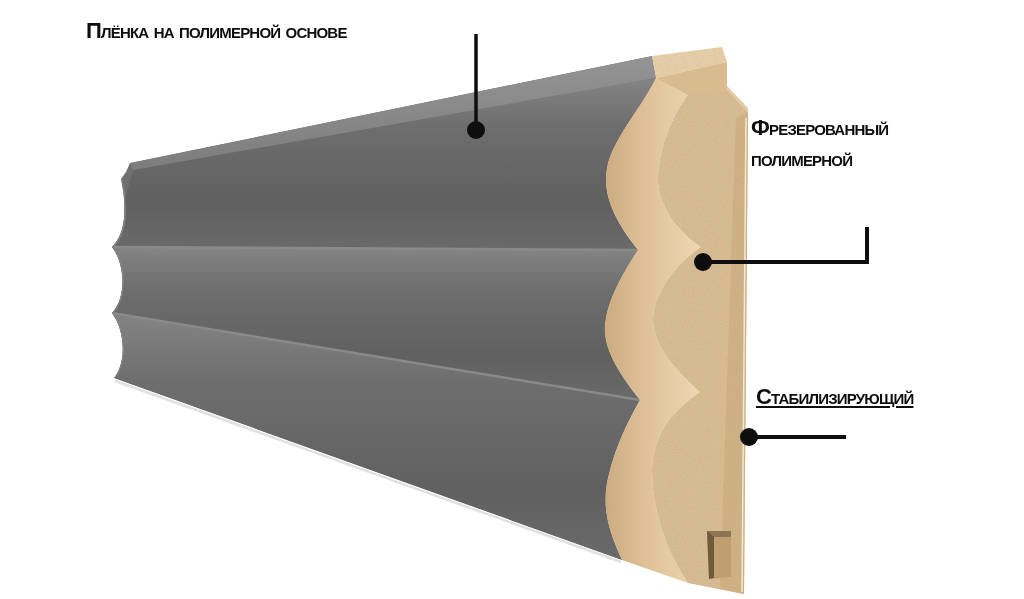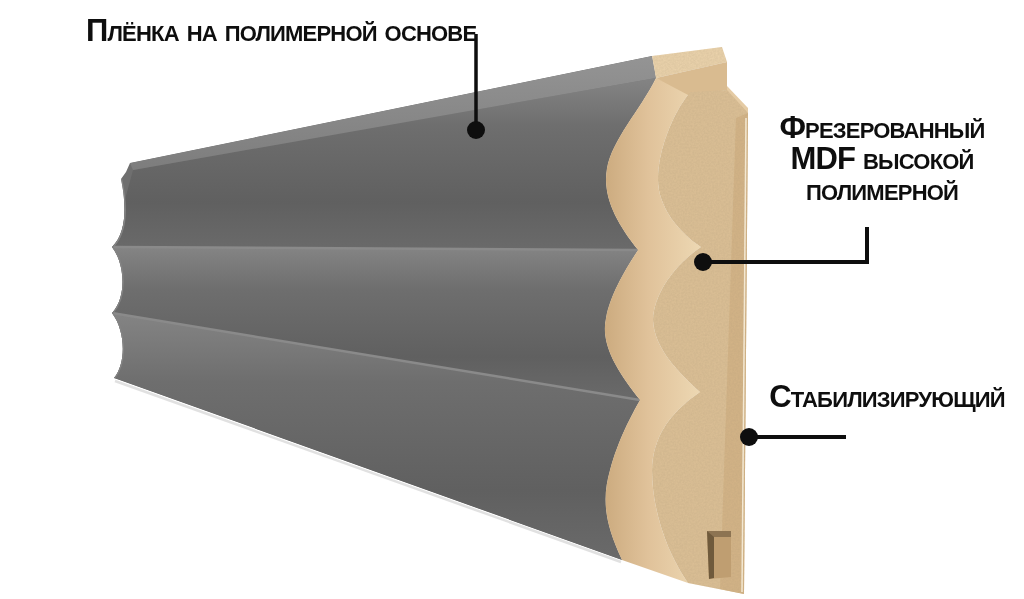--- a/index.html
+++ b/index.html
@@ -9,29 +9,29 @@
     background:var(--background,#fff);
     overflow:hidden;
     font-family:"Liberation Sans","DejaVu Sans",sans-serif;
   }
   .panel-svg{position:absolute;left:0;top:0;}
   .label{
     position:absolute;
     font-weight:bold;
     font-variant:small-caps;
     color:var(--label-text,#0e0e0e);
-    font-size:31px;
+    font-size:22px;
     line-height:31px;
     letter-spacing:-0.8px;
     white-space:nowrap;
   }
-  .label.centered{text-align:center;white-space:normal;}
+  .label.centered{text-align:left;white-space:normal;}
   #label-film{left:86px;top:15px;}
   #label-mdf{left:751px;top:112px;width:262px;}
-  #label-stab{left:756px;top:381px;width:262px;}
+  #label-stab{left:756px;top:381px;width:262px;text-decoration:underline;}
 </style>
 </head>
 <body>
 
 <div class="stage">
 
   <svg class="panel-svg" width="1024" height="599" viewBox="0 0 1024 599">
     <defs>
       <clipPath id="frontClip">
         <path d="M130,163 L652,56 L656,78
@@ -142,21 +142,20 @@
       <circle cx="476" cy="130" r="9"></circle>
       <circle cx="703" cy="262" r="9"></circle>
       <circle cx="749" cy="437" r="9"></circle>
     </g>
   </svg>
 
   <div class="label" id="label-film">Плёнка на полимерной основе</div>
 
   <div class="label centered" id="label-mdf">
     <div>Фрезерованный</div>
-    <div>MDF высокой</div>
     <div>полимерной</div>
   </div>
 
   <div class="label centered" id="label-stab">
     <div>Стабилизирующий</div>
   </div>
 
 </div>
 
 </body></html>

